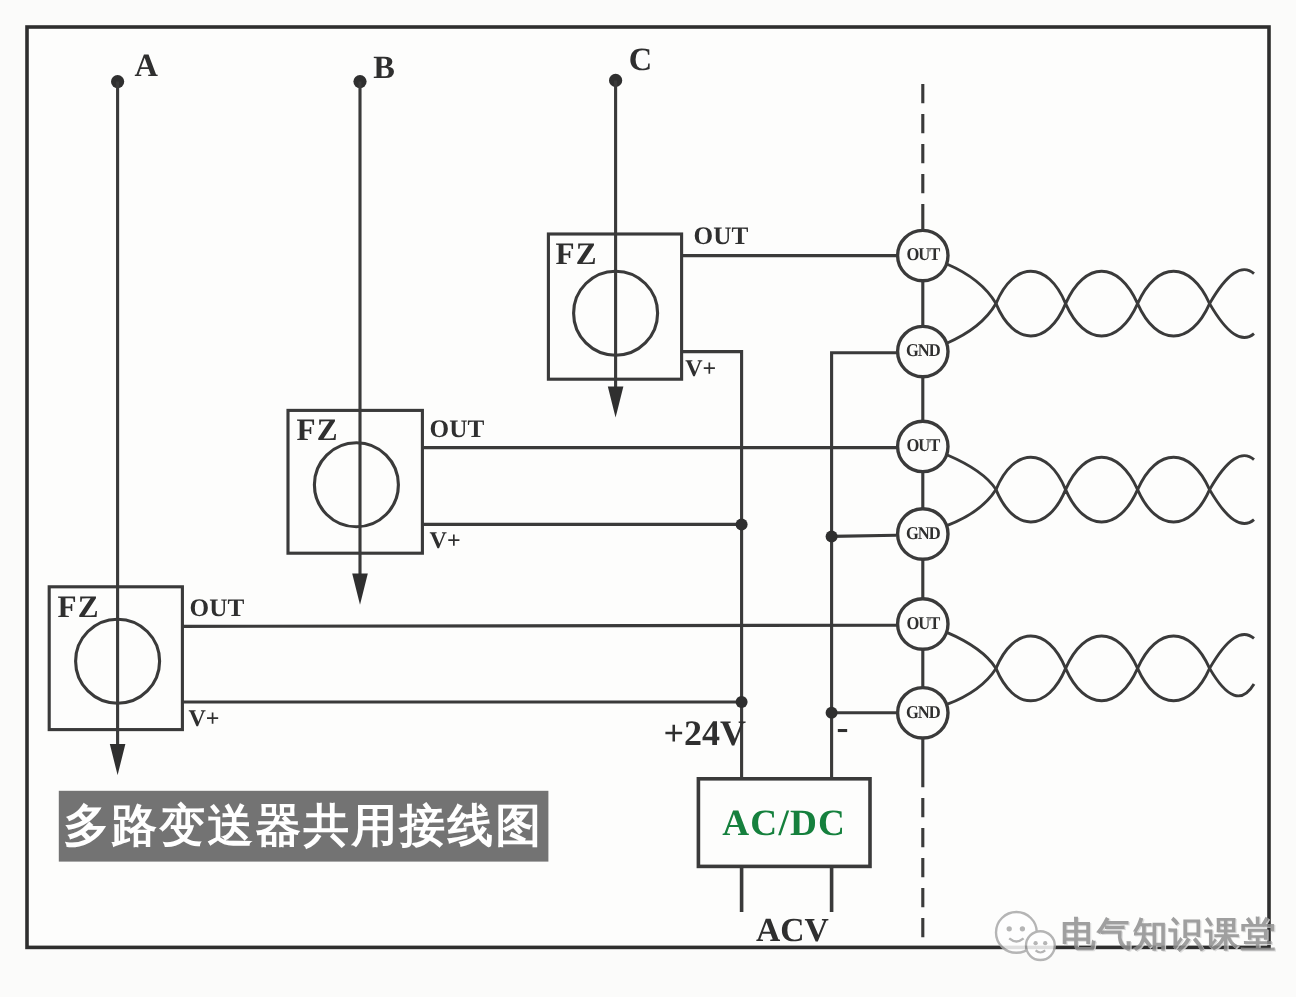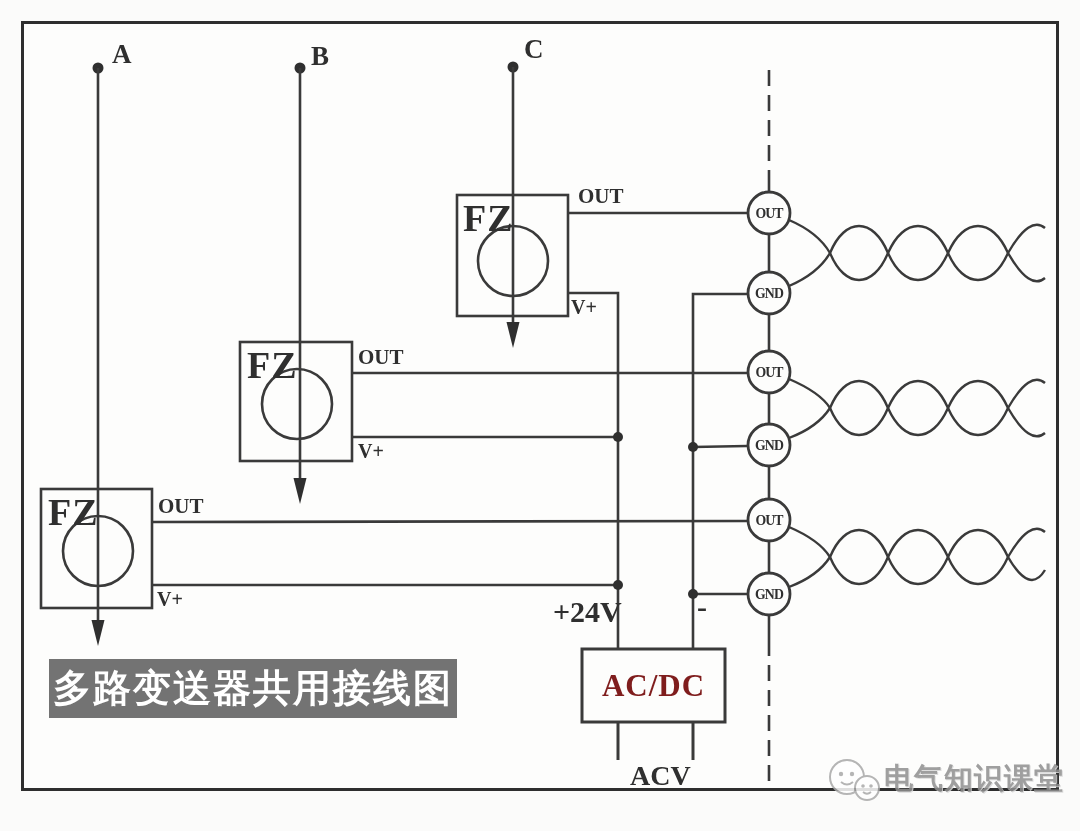--- a/index.html
+++ b/index.html
@@ -15,33 +15,33 @@
   .frame{
     position:absolute;left:21px;top:21px;width:1032px;height:764px;
     border:3px solid #2e2e2e;background:#fdfdfc;
   }
   svg.wires{position:absolute;left:0;top:0;width:1080px;height:831px;}
   .lbl{
     position:absolute;color:#2f2f2f;font-weight:bold;white-space:nowrap;
     font-family:"Liberation Serif","DejaVu Serif",serif;line-height:1;
   }
   .phase-lbl{font-size:27px;}
-  .fz-lbl{font-size:38px;letter-spacing:1px;}
+  .fz-lbl{font-size:26px;letter-spacing:1px;}
   .wire-lbl{font-size:21px;letter-spacing:0px;}
   .vplus-lbl{font-size:20px;}
   .term-lbl{
     font-size:15px;letter-spacing:-1px;text-align:center;
     width:42px;transform:scaleX(.92);
   }
   .pwr-lbl{font-size:30px;}
   .minus-lbl{font-size:30px;}
   .acdc-lbl{
     position:absolute;left:582px;top:649px;width:143px;height:73px;
     display:flex;align-items:center;justify-content:center;
-    font-size:31px;font-weight:bold;color:#7f1d1d;letter-spacing:1px;
+    font-size:31px;font-weight:bold;color:#15803d;letter-spacing:1px;
   }
   .acv-lbl{font-size:28px;}
   .banner{
     position:absolute;left:49px;top:659px;width:408px;height:59px;
     background:#737373;color:#ffffff;
     display:flex;align-items:center;justify-content:center;
     font-family:"Liberation Sans","DejaVu Sans",sans-serif;
     font-size:38px;font-weight:bold;letter-spacing:2px;
   }
   .watermark{

